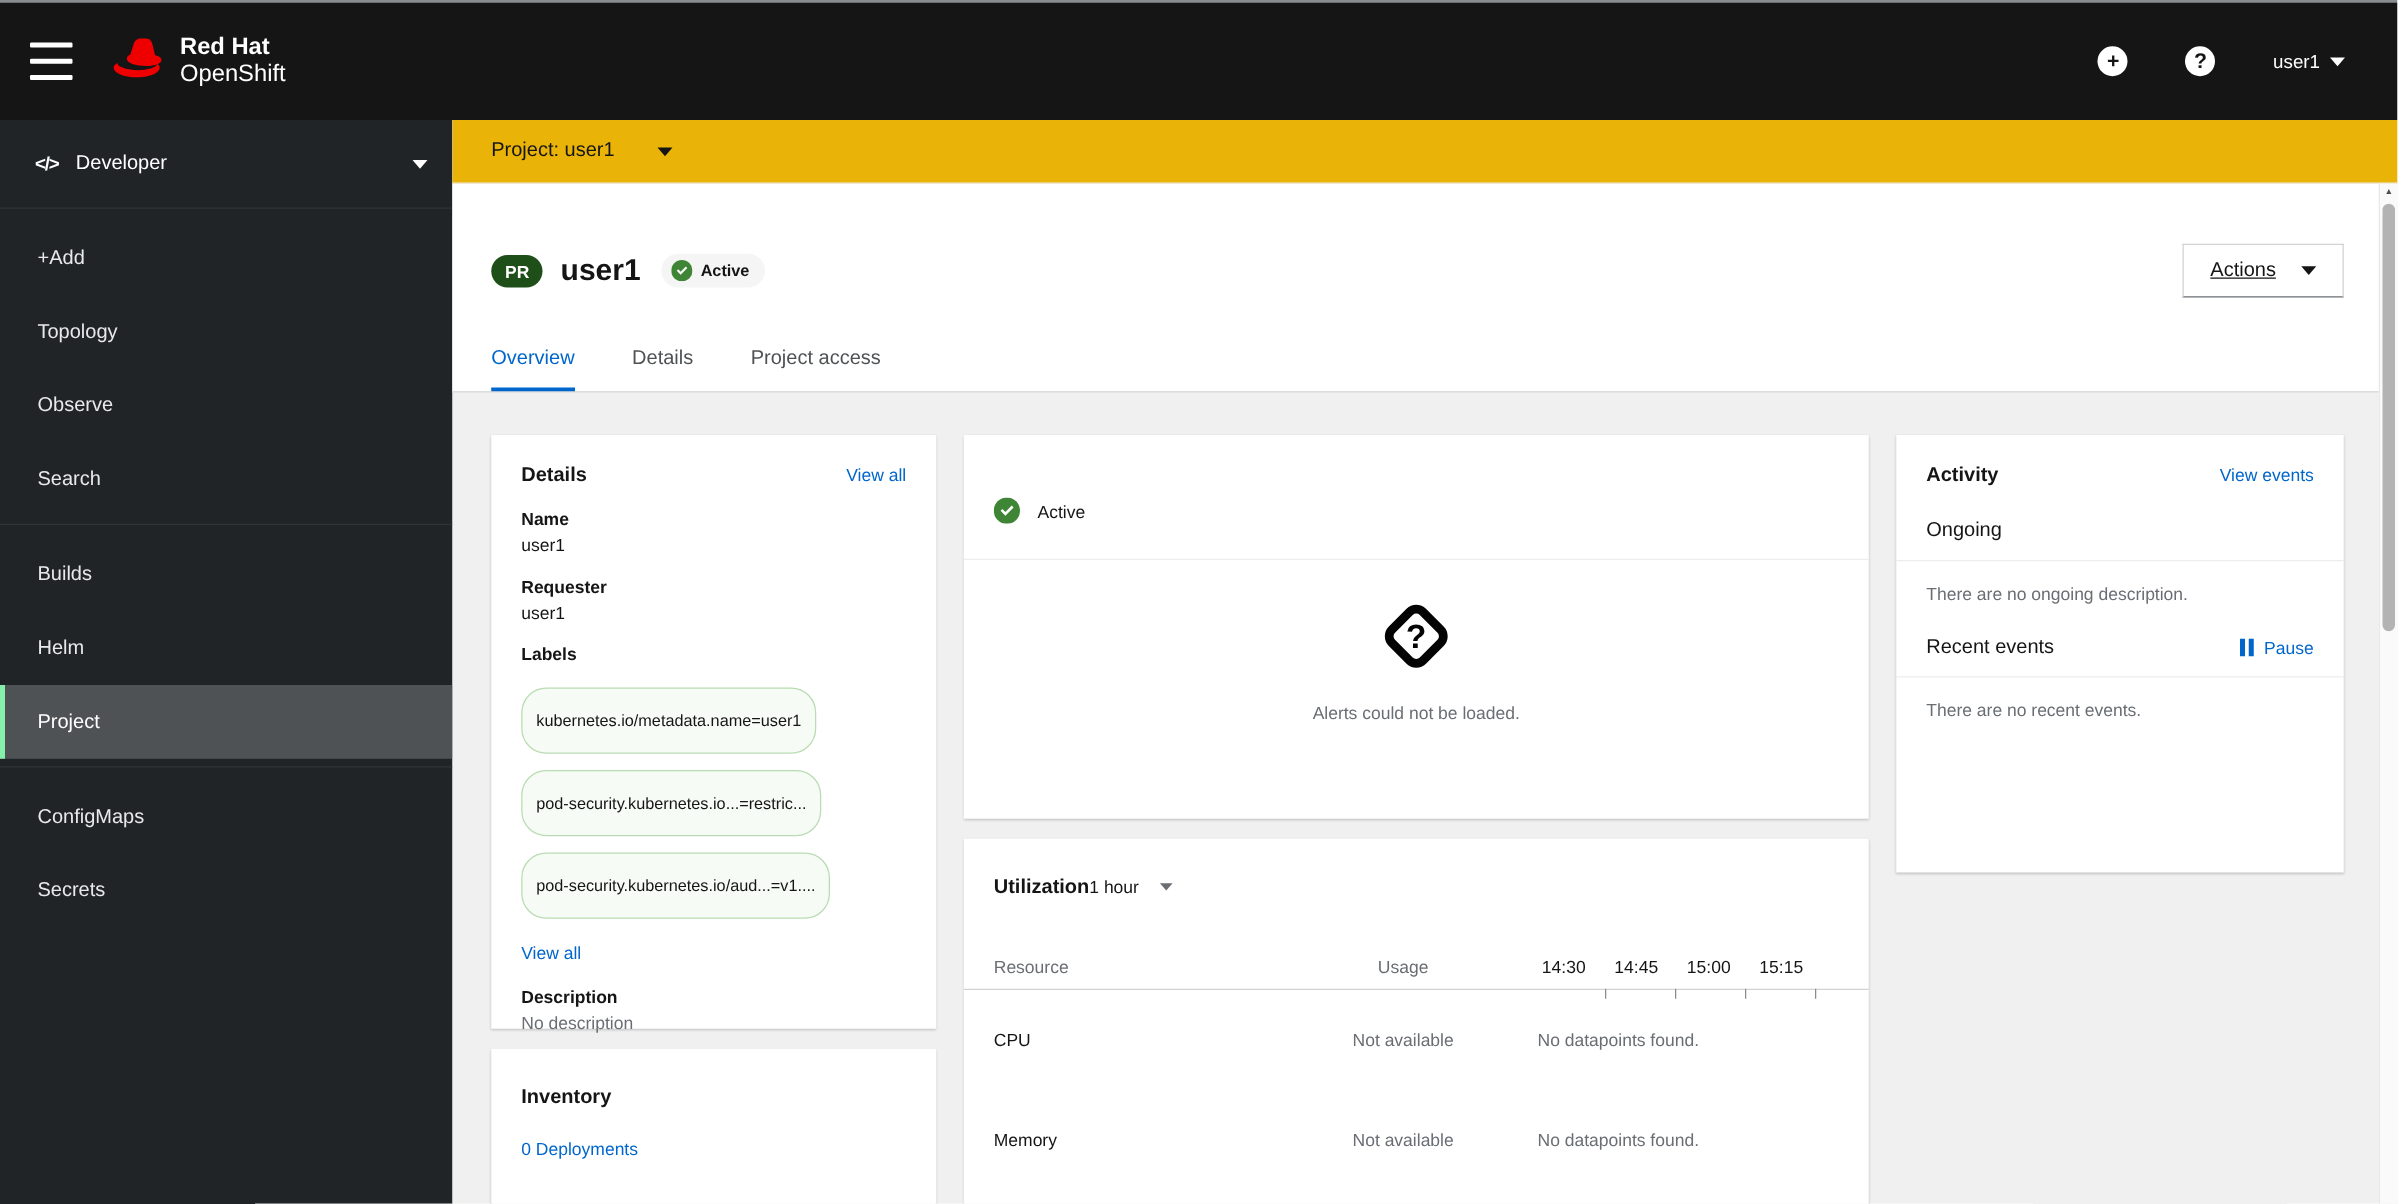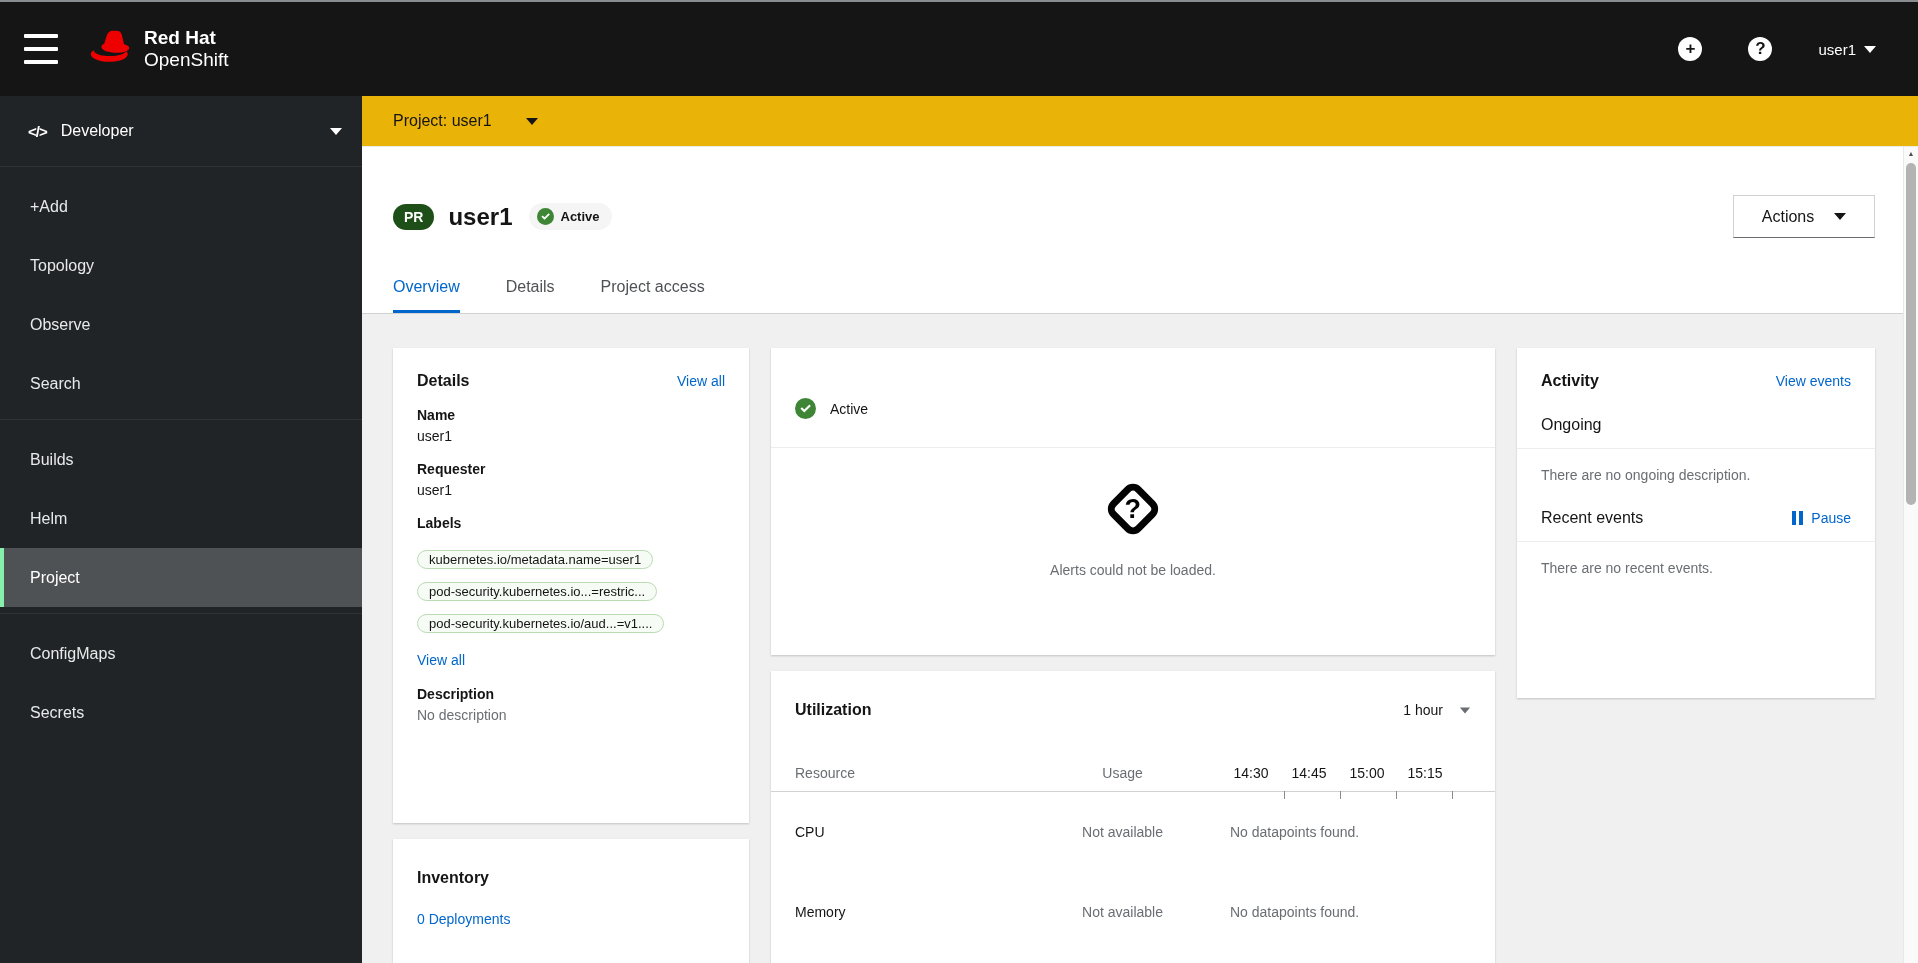--- a/index.html
+++ b/index.html
@@ -32,56 +32,56 @@
   .nav-item.selected { background:#4f5255; border-left:4px solid #86efac; padding-left:26px; color:#fff; }
 
   .main { flex:1; position:relative; background:#f0f0f0; }
   .project-bar { height:51px; background:#eab308; border-bottom:1px solid #ebebeb; display:flex; align-items:center; padding-left:31px; font-size:16px; }
   .project-bar .caret { margin-left:34px; border-top-color:#151515; }
   .page-header { background:#fff; padding:48px 43px 0 31px; border-bottom:1px solid #d2d2d2; }
   .title-row { display:flex; align-items:center; height:43px; }
   .proj-badge { background:#1e4f18; color:#fff; font-weight:bold; font-size:14px; padding:5px 11px; border-radius:16px; }
   .page-title { font-size:24px; margin-left:14px; }
   .status-pill { margin-left:16px; background:#f5f5f5; border-radius:14px; height:27px; display:flex; align-items:center; gap:7px; padding:0 12px 0 8px; font-size:13px; font-weight:bold; }
-  .actions-btn { margin-left:auto; background:#fff; border:1px solid #d2d2d2; border-bottom-color:#6a6e73; width:142px; height:43px; display:flex; align-items:center; justify-content:center; gap:20px; font-size:16px; color:#151515; cursor:pointer; }
+  .actions-btn { margin-left:auto; background:#fff; border:1px solid #d2d2d2; border-bottom-color:#6a6e73; width:129px; height:43px; display:flex; align-items:center; justify-content:center; gap:20px; font-size:16px; color:#151515; cursor:pointer;text-decoration:underline; }
   .tabs { display:flex; gap:46px; margin-top:40px; list-style:none; }
   .tab { font-size:16px; color:#4f5255; padding-bottom:14px; border-bottom:3px solid transparent; cursor:pointer; }
   .tab.active { color:#0066cc; border-bottom-color:#0066cc; }
 
   
   .content { display:grid; grid-template-columns:356px 724px 358px; column-gap:22px; padding:34px 0 0 31px; align-items:start; }
   .col { display:flex; flex-direction:column; gap:16px; }
   .card { background:#fff; box-shadow:0 1px 2px 0 rgba(3,3,3,.2); }
   .card h2 { font-size:16px; font-weight:bold; }
   .link { color:#0066cc; font-size:14px; text-decoration:none; cursor:pointer; }
 
   
   .details-card { height:475px; padding:24px; }
   .card-head { display:flex; justify-content:space-between; align-items:baseline; }
   .dt { font-weight:bold; font-size:14px; margin-top:17px; }
   .dd { font-size:14px; margin-top:5px; }
   .muted { color:#6a6e73; }
   .pill-row { margin-top:13px; }
   .pill-row.first { margin-top:19px; }
-  .label-pill { display:inline-block; border:1px solid #b9dcb2; background:#f6fbf5; border-radius:20px; padding:1px 11px; font-size:13px; color:#151515; cursor:pointer; }
+  .label-pill { display:inline-block; border:1px solid #b9dcb2; background:#f6fbf5; border-radius:20px; padding:18px 11px; font-size:13px; color:#151515; cursor:pointer; }
   .labels-viewall { display:inline-block; margin-top:19px; font-size:14px; }
 
   
   .status-card { height:307px; }
   .status-card .sec { padding:24px 24px 0; }
   .active-row { display:flex; align-items:center; gap:14px; margin-top:26px; font-size:14px; }
   .divider { border:none; border-top:1px solid #ededed; margin-top:28px; }
   .alerts-body { text-align:center; }
   .unknown-icon { width:42px; height:42px; border:7px solid #030303; border-radius:11px; transform:rotate(45deg); margin:40px auto 0; display:flex; align-items:center; justify-content:center; }
   .unknown-icon span { transform:rotate(-45deg); font-weight:bold; font-size:27px; color:#030303; }
   .alerts-msg { margin-top:32px; font-size:14px; }
 
   
   .util-card { height:380px; padding:30px 24px 0; }
-  .util-head { display:flex; justify-content:space-between; align-items:baseline; }
+  .util-head { display:flex; align-items:baseline; }
   .duration { display:flex; align-items:center; gap:16px; font-size:14px; cursor:pointer; }
   .duration .caret { border-top-color:#6a6e73; transform:scale(.85); }
   .util-grid { display:grid; grid-template-columns:220px 215px 1fr; align-items:baseline; font-size:14px; }
   .util-cols { margin-top:46px; }
   .u-usage { text-align:center; }
   .times { display:flex; justify-content:flex-start; gap:16px; color:#151515; }
   .time { width:42px; text-align:center; }
   .util-divider { position:relative; height:1px; background:#d2d2d2; margin:10px -24px 0; }
   .tick { position:absolute; top:0; width:1px; height:8px; background:#8a8d90; }
   .tick.t1 { right:210px; } .tick.t2 { right:154px; } .tick.t3 { right:98px; } .tick.t4 { right:42px; }

